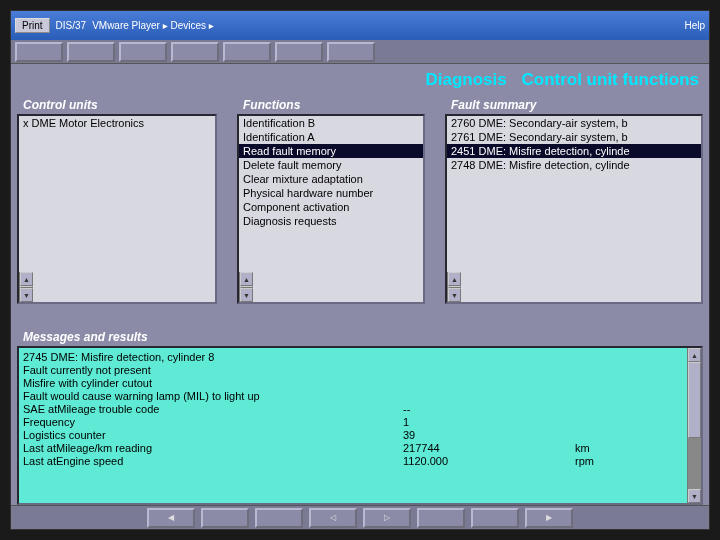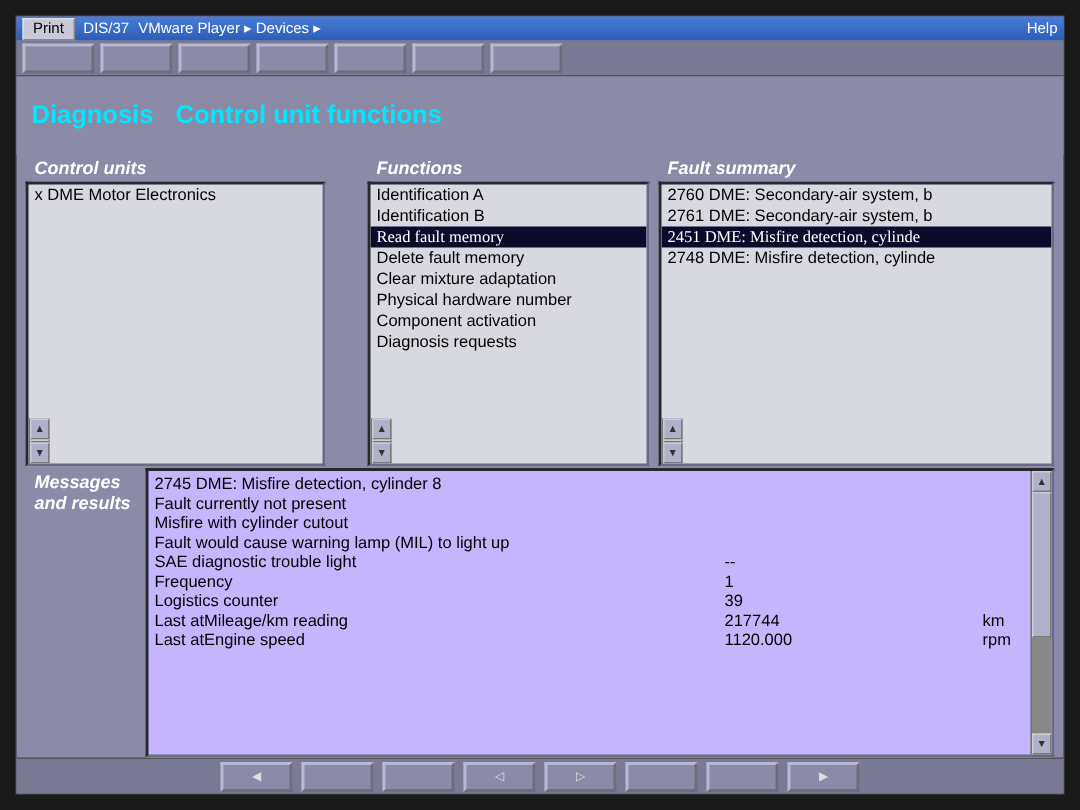--- a/index.html
+++ b/index.html
@@ -11,21 +11,21 @@
     overflow: hidden;
     color: #000;
   }
   .screen {
     position: absolute; left: 10px; top: 10px; right: 10px; bottom: 10px;
     background: #8b8ba8;
     display: flex; flex-direction: column;
     border: 1px solid #333;
   }
   .titlebar {
-    height: 16px;
+    height: 29px;
     background: linear-gradient(#4a7dd8, #2a5db8);
     display: flex; align-items: center;
     color: #fff; font-size: 10px; padding: 0 4px;
     gap: 6px;
   }
   .titlebar .print {
     background: #c8c8d8; color: #000; padding: 1px 6px;
     border: 1px outset #ddd;
   }
   .titlebar .right { margin-left: auto; }
@@ -33,29 +33,30 @@
     height: 24px; background: #7a7a95;
     display: flex; gap: 4px; padding: 2px 4px;
     border-bottom: 1px solid #555;
   }
   .tool-btn {
     width: 48px; height: 20px;
     background: #8b8ba8;
     border: 2px outset #b8b8d0;
   }
   .breadcrumb {
-    padding: 16px 10px;
+    padding: 6px 10px;
     color: #00e8ff;
     font-size: 17px;
     font-weight: bold;
     background: #8b8ba8;
+    text-align: right;
   }
   .breadcrumb span:first-child { margin-right: 10px; }
   .panels {
-    display: flex; gap: 6px; padding: 0 6px;
+    display: flex; gap: 20px; padding: 0 6px;
     flex: 0 0 auto;
   }
   .panel {
     background: #8b8ba8;
     display: flex; flex-direction: column;
   }
   .panel-hd {
     color: #fff; font-weight: bold; font-style: italic;
     font-size: 12px; padding: 2px 6px;
   }
@@ -67,41 +68,41 @@
     position: relative;
     display: flex;
     flex-direction: column;
   }
   .list-inner { flex: 1; overflow: hidden; }
   .list-row {
     padding: 1px 4px; font-size: 11px;
     white-space: nowrap; overflow: hidden;
     color: #000;
   }
-  .list-row.sel { background: #0a0a2a; color: #fff; font-family: Liberation Serif, serif; }
+  .list-row.sel { background: #0a0a2a; color: #fff; }
   .scrollbar {
     width: 14px; background: #9a9ab0;
     border-left: 1px solid #777;
     display: flex; flex-direction: column;
   }
   .sb-btn {
     height: 14px; background: #b0b0c8;
     border: 1px outset #ccc;
     display: flex; align-items: center; justify-content: center;
     font-size: 7px; color: #333;
   }
   .sb-track { flex: 1; background: #888; }
   .sb-thumb { background: #b0b0c8; border: 1px outset #ccc; }
   .results {
-    margin: 1px 6px 0 6px;
-    display: flex; flex-direction: row;
+    margin: 24px 6px 0 6px;
+    display: flex; flex-direction: column;
     flex: 1;
   }
   .results-box {
-    background: #c4b5fd;
+    background: #5eead4;
     border: 2px inset #6a6a85;
     flex: 1;
     position: relative;
     display: flex;
   }
   .results-inner { flex: 1; padding: 2px 4px; }
   .res-line {
     display: flex; font-size: 11px; padding: 0.5px 0;
   }
   .res-label { flex: 0 0 380px; }
@@ -114,21 +115,21 @@
     border-top: 1px solid #555;
   }
   .nav-btn {
     width: 48px; height: 20px;
     background: #8b8ba8;
     border: 2px outset #b8b8d0;
     display: flex; align-items: center; justify-content: center;
     color: #ddd; font-size: 8px;
   }
   .p-control { width: 200px; }
-  .p-func { width: 188px; margin-left: 22px; }
+  .p-func { width: 188px; }
   .p-fault { flex: 1; }
 </style>
 </head>
 <body>
 
 <div class="screen">
 
   <div class="titlebar">
     <span class="print">Print</span>
     <span>DIS/37</span>
@@ -166,22 +167,22 @@
             </div>
           <div class="sb-btn">▼</div>
         </div>
       </div>
     </div>
 
     <div class="panel p-func">
       <div class="panel-hd">Functions</div>
       <div class="listbox">
         <div class="list-inner" id="list-func">
+            <div class="list-row">Identification B</div>
             <div class="list-row">Identification A</div>
-            <div class="list-row">Identification B</div>
             <div class="list-row sel">Read fault memory</div>
             <div class="list-row">Delete fault memory</div>
             <div class="list-row">Clear mixture adaptation</div>
             <div class="list-row">Physical hardware number</div>
             <div class="list-row">Component activation</div>
             <div class="list-row">Diagnosis requests</div>
           </div>
         <div class="scrollbar">
           <div class="sb-btn">▲</div>
           <div class="sb-track">
@@ -231,21 +232,21 @@
             <span class="res-label">Misfire with cylinder cutout</span>
             <span class="res-val"></span>
             <span class="res-unit"></span>
           </div>
           <div class="res-line">
             <span class="res-label">Fault would cause warning lamp (MIL) to light up</span>
             <span class="res-val"></span>
             <span class="res-unit"></span>
           </div>
           <div class="res-line">
-            <span class="res-label">SAE diagnostic trouble light</span>
+            <span class="res-label">SAE atMileage trouble code</span>
             <span class="res-val">--</span>
             <span class="res-unit"></span>
           </div>
           <div class="res-line">
             <span class="res-label">Frequency</span>
             <span class="res-val">1</span>
             <span class="res-unit"></span>
           </div>
           <div class="res-line">
             <span class="res-label">Logistics counter</span>

